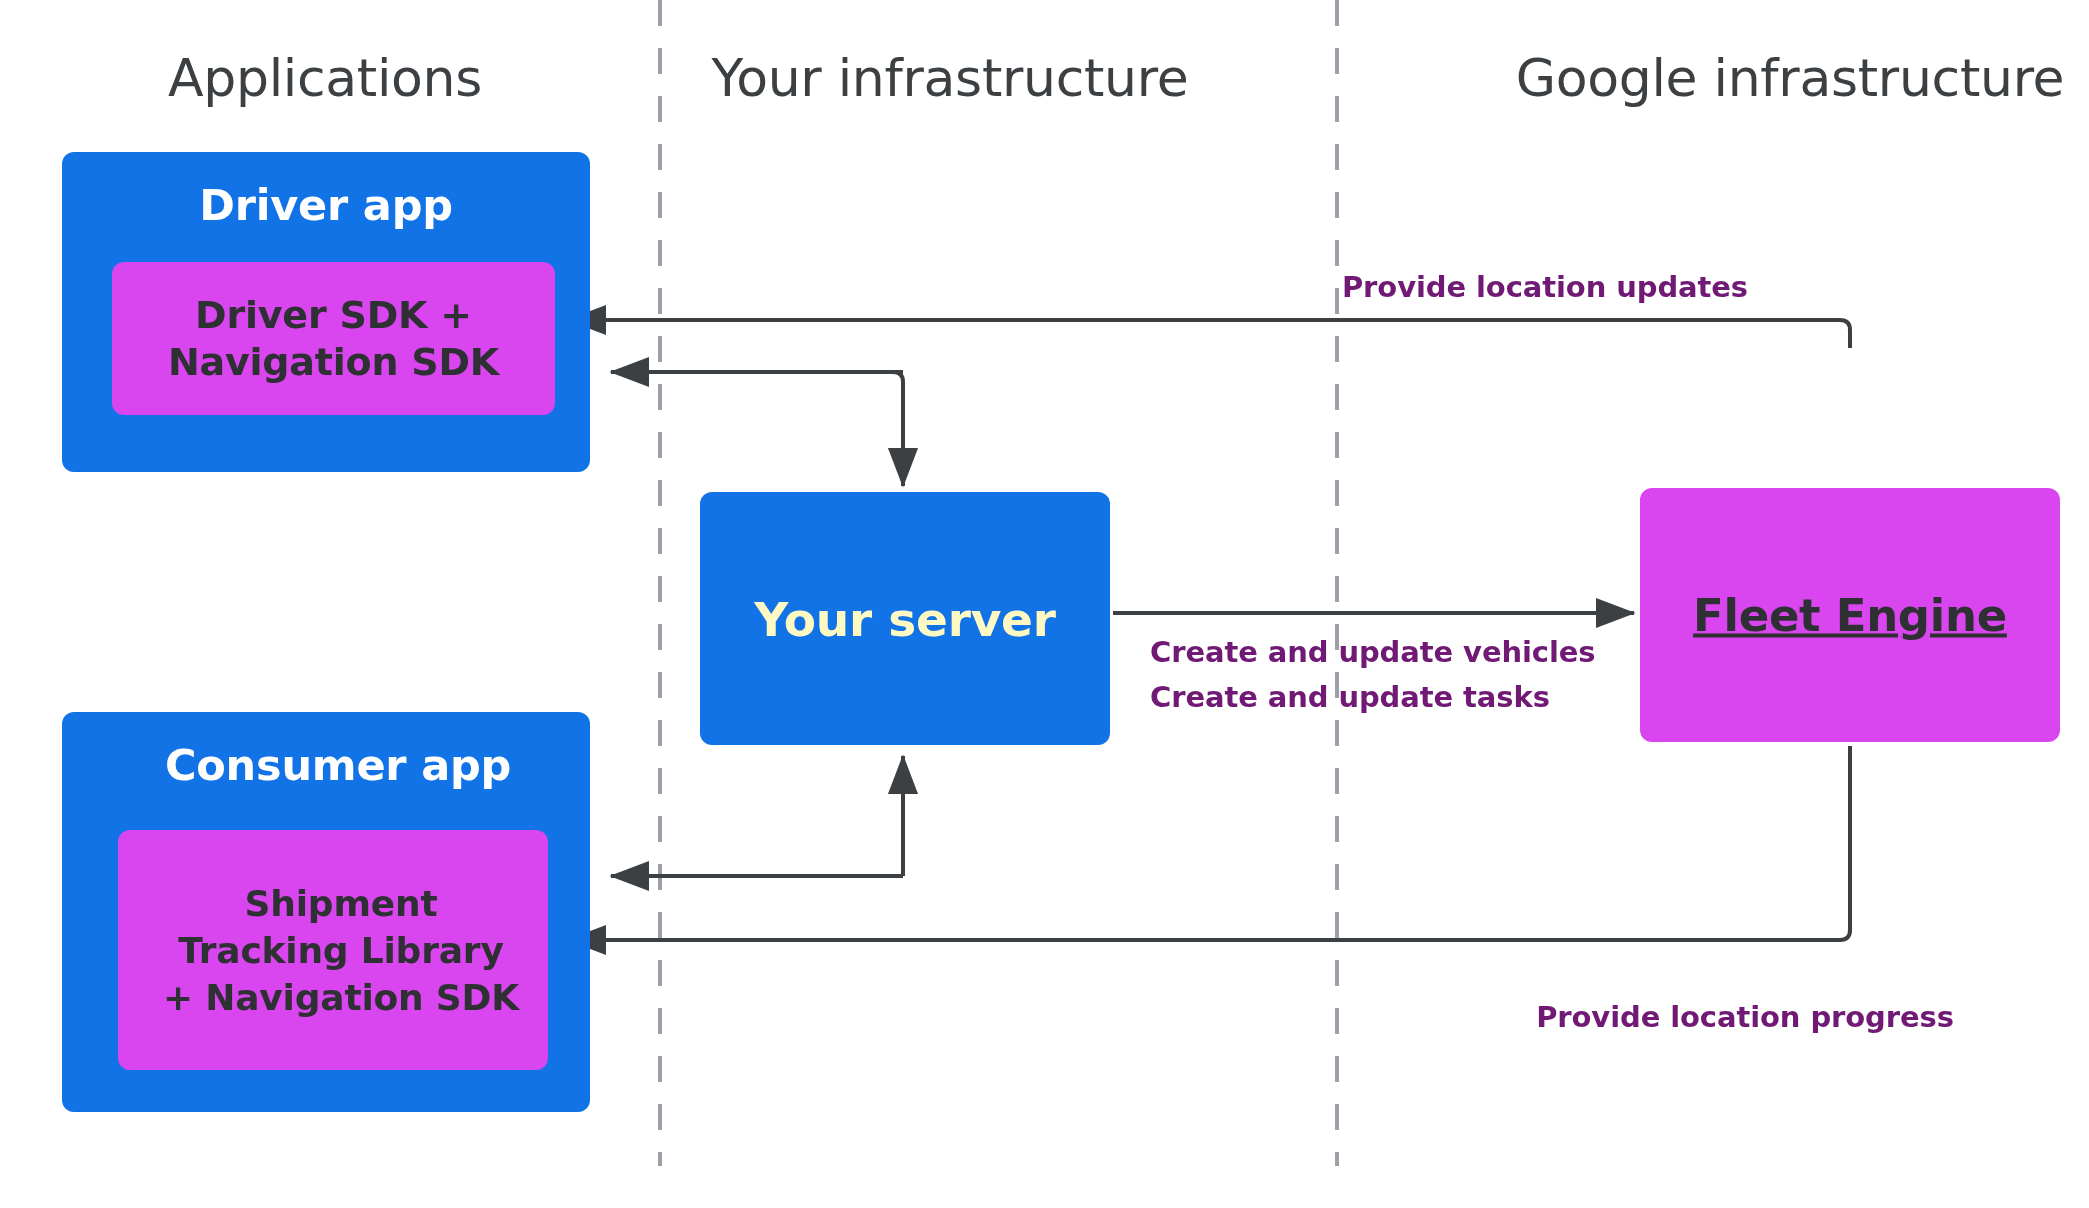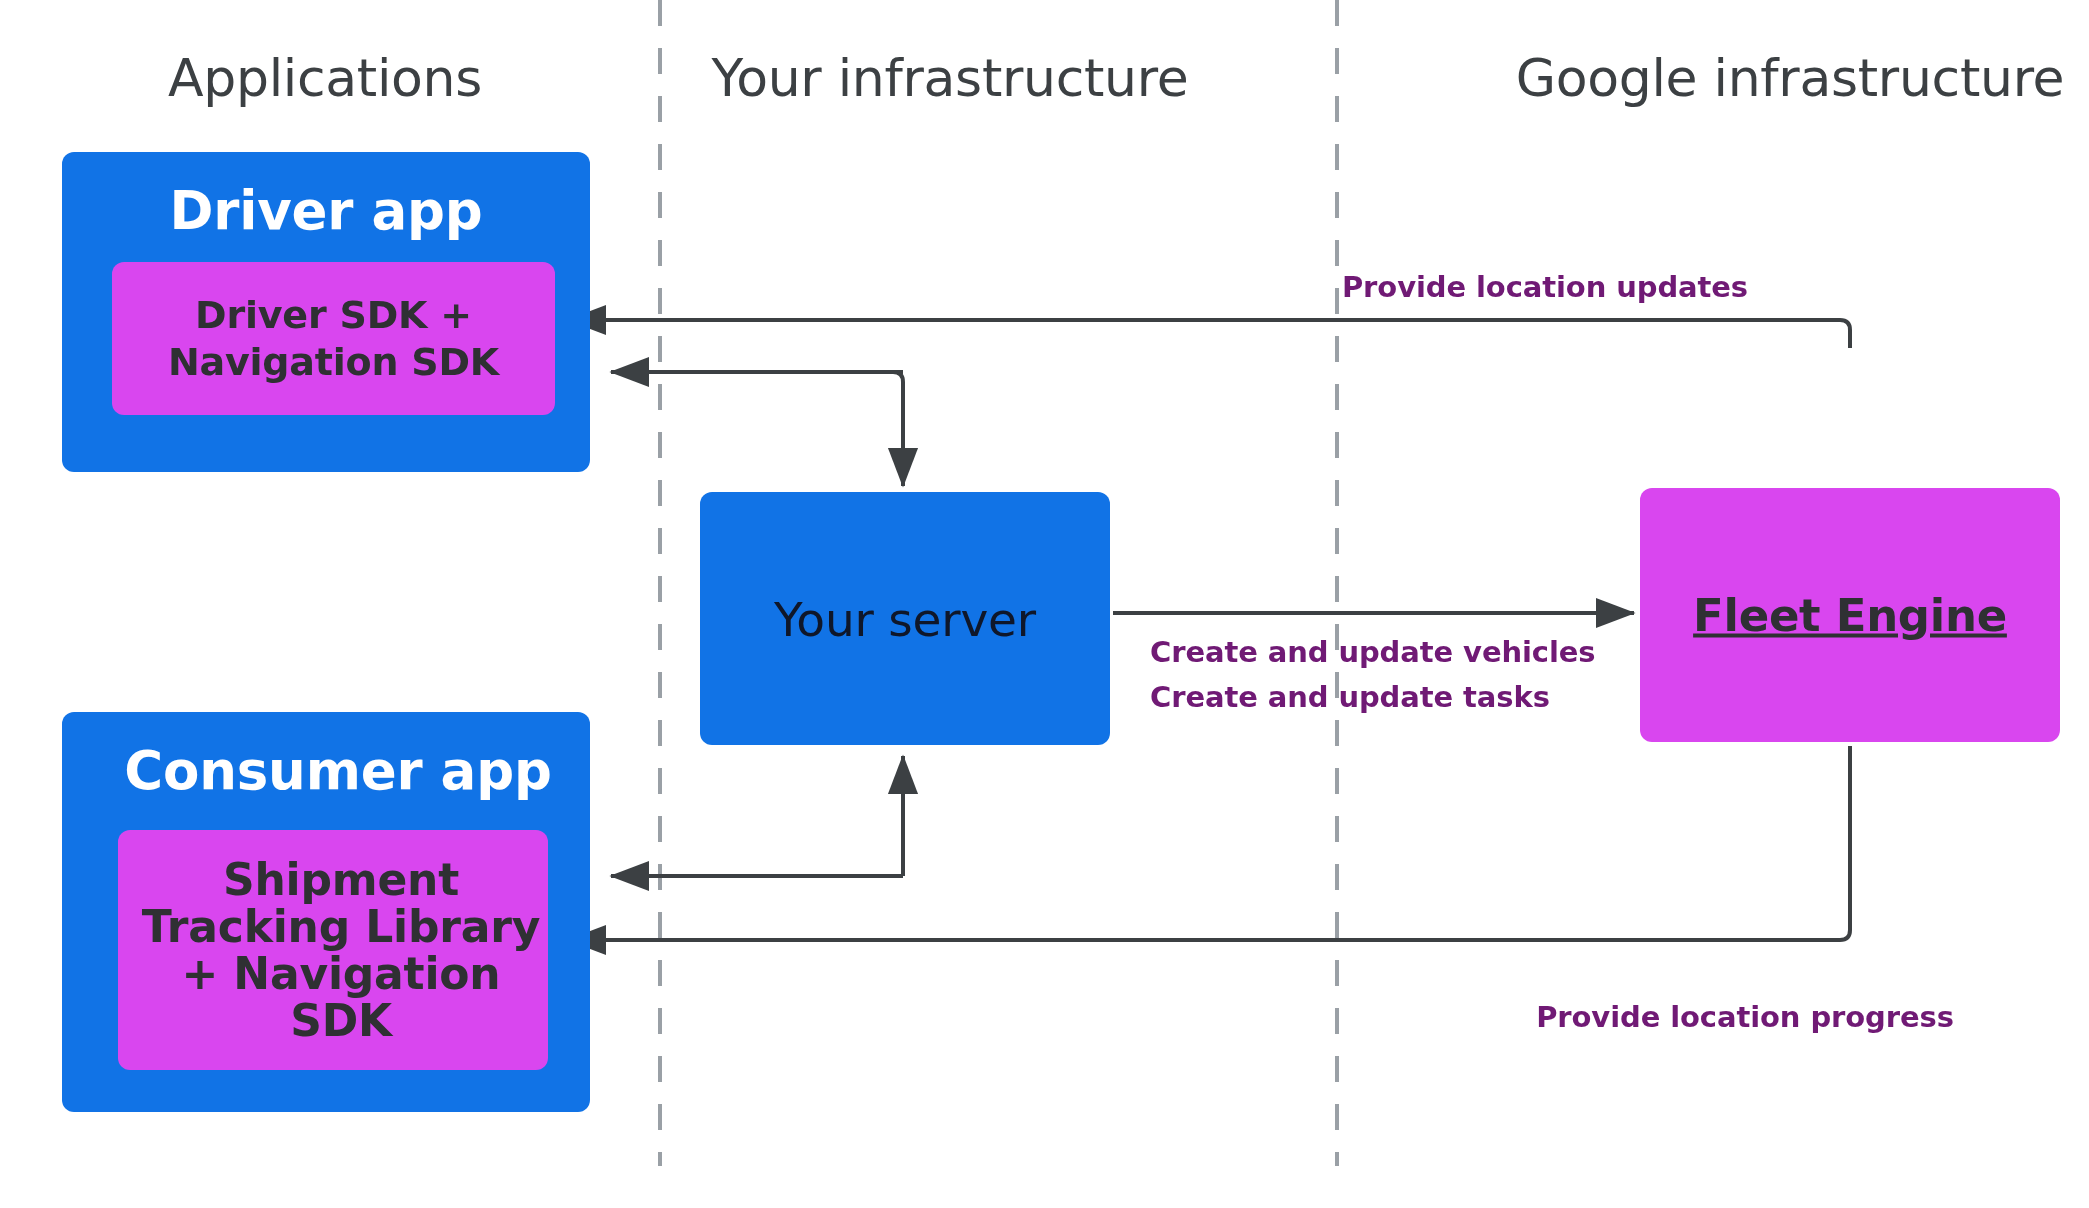--- a/index.html
+++ b/index.html
@@ -32,39 +32,39 @@
 
   
   .box{position:absolute;border-radius:12px;box-sizing:border-box;}
   .box-blue{background:#1173e6;}
   .box-yellow{background:#d946ef;}
 
   .app-title{
     position:absolute;left:0;right:0;
     color:#ffffff;
     font-weight:bold;
-    font-size:53px;
+    font-size:43px;
     text-align:center;
     letter-spacing:-0.2px;
     font-family:"DejaVu Sans", sans-serif;
   }
   .sdk-text{
     position:absolute;left:0;right:0;top:50%;
     transform:translateY(-50%);
     color:#2f3033;
     font-weight:bold;
     text-align:center;
     letter-spacing:-0.2px;
     font-family:"DejaVu Sans", sans-serif;
   }
   .server-text{
     position:absolute;left:0;right:0;top:50%;
     transform:translateY(-50%);
-    color:#0f172a;
-    font-weight:normal;
+    color:#fef9c3;
+    font-weight:bold;
     font-size:47px;
     text-align:center;
     letter-spacing:-0.2px;
     font-family:"DejaVu Sans", sans-serif;
   }
   .engine-text{
     position:absolute;left:0;right:0;top:50%;
     transform:translateY(-50%);
     color:#2f3033;
     font-weight:bold;
@@ -78,21 +78,21 @@
   
   #box-driver-app{left:62px;top:152px;width:528px;height:320px;}
   #driver-app-title{top:28px;}
   #box-driver-sdk{left:50px;top:110px;width:443px;height:153px;}
   #driver-sdk-text{font-size:38px;line-height:47px;}
 
   
   #box-consumer-app{left:62px;top:712px;width:528px;height:400px;}
   #consumer-app-title{top:28px;padding-left:24px;}
   #box-consumer-sdk{left:56px;top:118px;width:430px;height:240px;}
-  #consumer-sdk-text{font-size:44px;line-height:47px;padding-left:16px;}
+  #consumer-sdk-text{font-size:36px;line-height:47px;padding-left:16px;}
 
   
   #box-your-server{left:700px;top:492px;width:410px;height:253px;}
 
   
   #box-fleet-engine{left:1640px;top:488px;width:420px;height:254px;}
 
   
   .edge-label{
     position:absolute;

